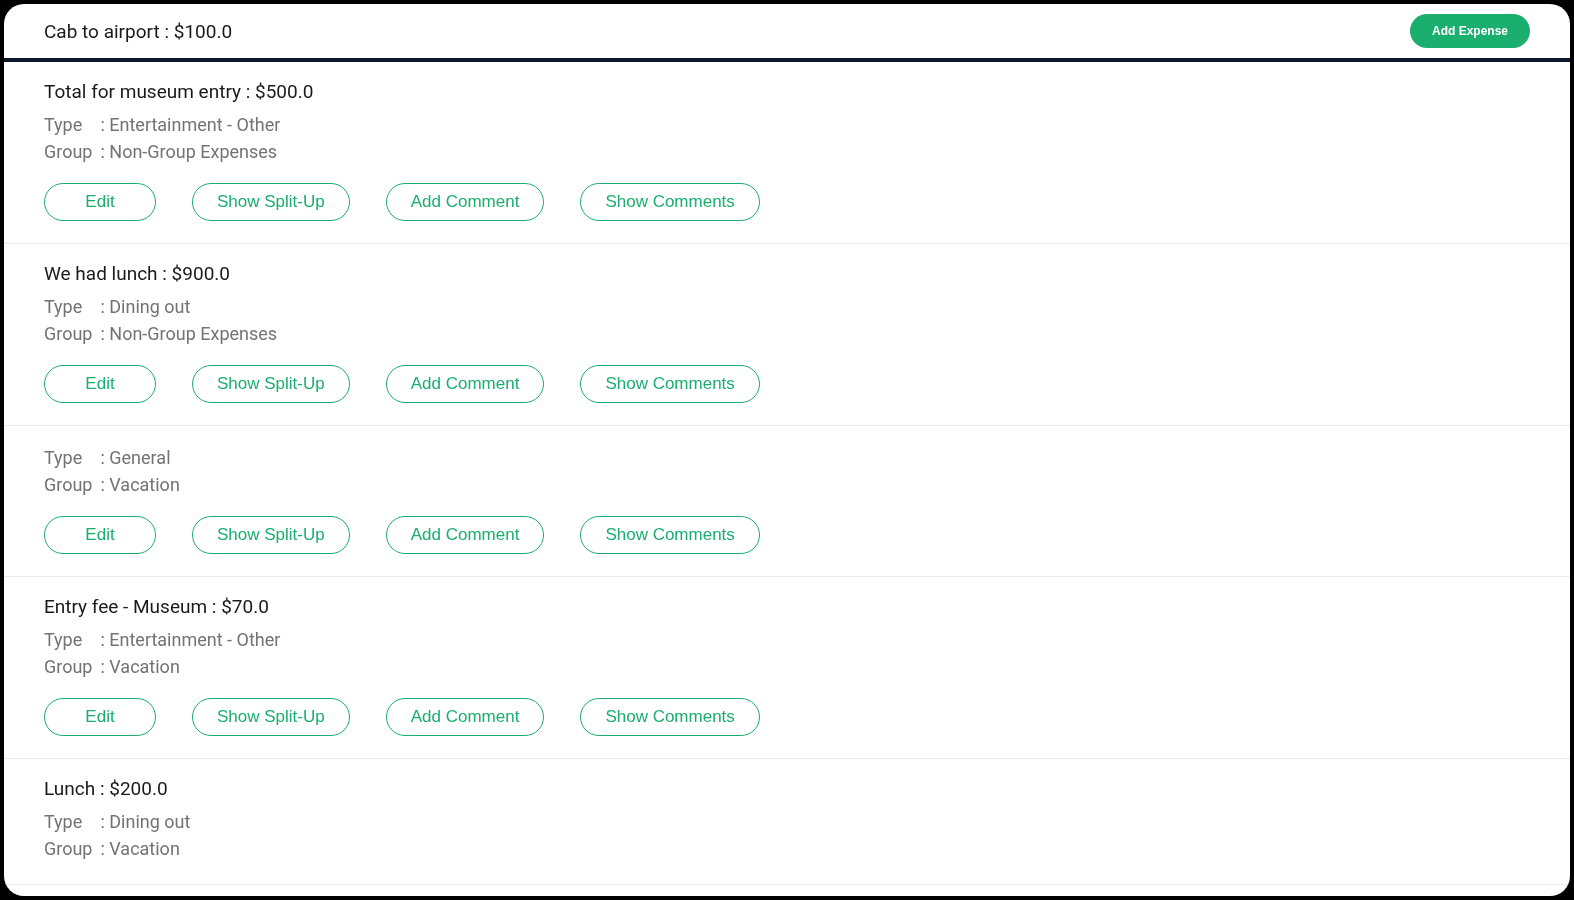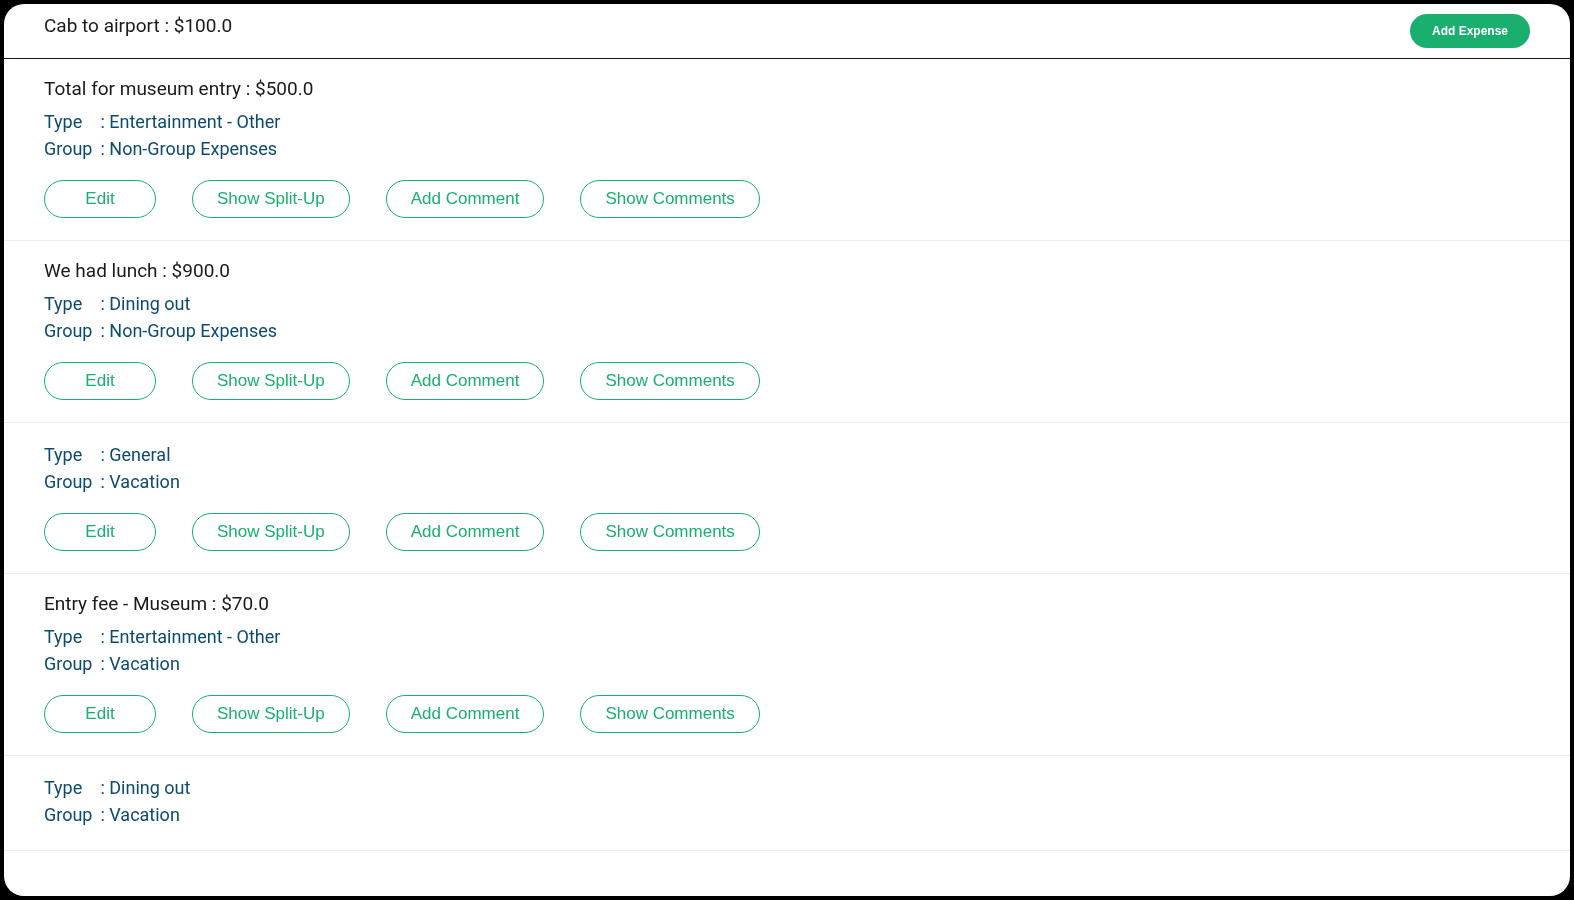--- a/index.html
+++ b/index.html
@@ -26,22 +26,23 @@
       background: #fff;
       border-radius: 20px;
       overflow: hidden;
       display: flex;
       flex-direction: column;
     }
     
     .header {
       display: flex;
       justify-content: space-between;
+      align-items: center;
       padding: 10px 40px 10px 40px;
-      border-bottom: 1px solid #0f172a;
+      border-bottom: 4px solid #0f172a;
       flex-shrink: 0;
     }
     
     .header-title {
       font-size: 19px;
       color: #1a1a1a;
       font-weight: 400;
     }
     
     .add-expense-btn {
@@ -82,21 +83,21 @@
     
     .expense-title {
       font-size: 19px;
       color: #1a1a1a;
       font-weight: 400;
       margin-bottom: 8px;
     }
     
     .meta-row {
       font-size: 18px;
-      color: #0c4a6e;
+      color: #737373;
       line-height: 1.5;
     }
     
     .meta-label {
       display: inline-block;
       width: 52px;
     }
     
     .button-row {
       display: flex;
@@ -206,20 +207,21 @@
       </div>
       <div class="button-row">
         <button class="action-btn">Edit</button>
         <button class="action-btn wide">Show Split-Up</button>
         <button class="action-btn wide">Add Comment</button>
         <button class="action-btn wide">Show Comments</button>
       </div>
     </div>
 
     <div class="expense-card">
+      <div class="expense-title">Lunch : $200.0</div>
       <div class="meta-row">
         <span class="meta-label">Type</span>
         <span> : </span>
         <span>Dining out</span>
       </div>
       <div class="meta-row">
         <span class="meta-label">Group</span>
         <span> : </span>
         <span>Vacation</span>
       </div>

